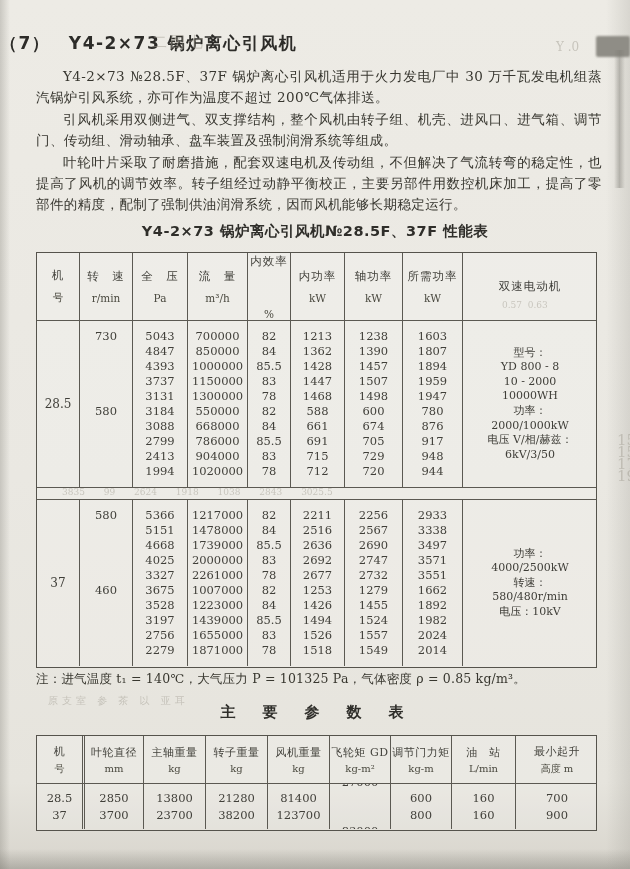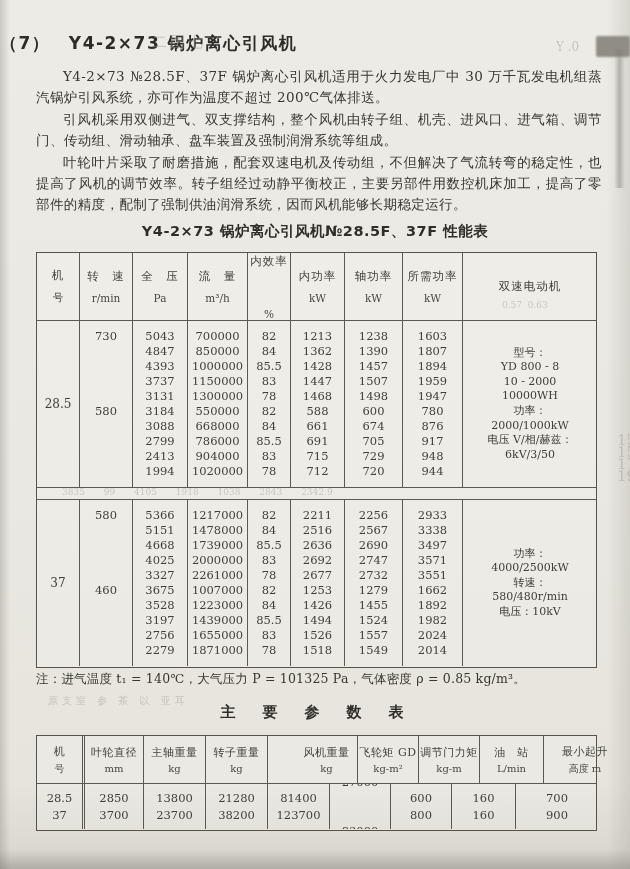--- a/index.html
+++ b/index.html
@@ -331,21 +331,21 @@
           <div class="hl2">mm</div>
         </div>
         <div class="t2-cell" style="width: 62px;">
           <div class="hl1">主轴重量</div>
           <div class="hl2">kg</div>
         </div>
         <div class="t2-cell" style="width: 62px;">
           <div class="hl1">转子重量</div>
           <div class="hl2">kg</div>
         </div>
-        <div class="t2-cell" style="width: 62px; margin-left: 28px;">
+        <div class="t2-cell" style="width: 62px;">
           <div class="hl1">风机重量</div>
           <div class="hl2">kg</div>
         </div>
         <div class="t2-cell" style="width: 61px;">
           <div class="hl1">飞轮矩 GD</div>
           <div class="hl2">kg-m²</div>
         </div>
         <div class="t2-cell" style="width: 61px;">
           <div class="hl1">调节门力矩</div>
           <div class="hl2">kg-m</div>
@@ -393,17 +393,17 @@
           <div class="v">160</div>
         </div>
         <div class="t2-cell vals" style="width: 82px;">
           <div class="v">700</div>
           <div class="v">900</div>
         </div>
       </div>
     </div>
 <span class="artifact art0">二图七</span>
     <span class="artifact art1">Y .0</span>
-    <span class="artifact art2">3835  99  4105  1918  1038  2843  2342.9</span>
+    <span class="artifact art2">3835  99  2624  1918  1038  2843  3025.5</span>
     <span class="artifact art3">1583 1513 1725 1992</span>
     <span class="artifact art4">0.57  0.63</span>
     <span class="artifact art5">原支室 参 茶 以 亚耳</span>
   </div>
 
 </body></html>

